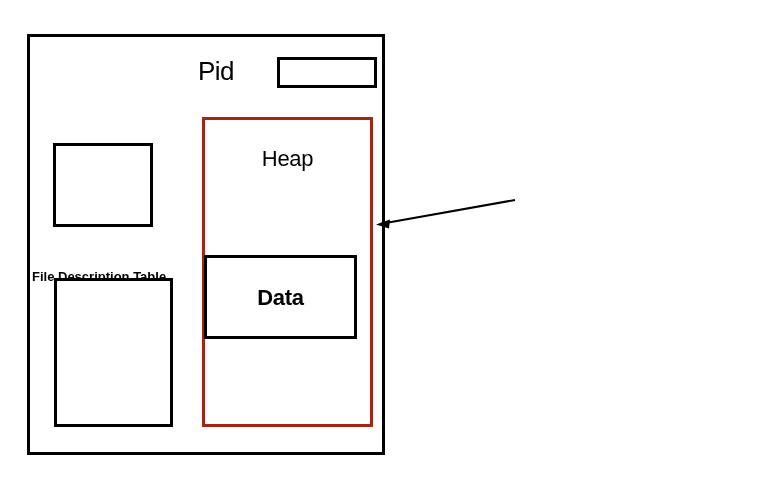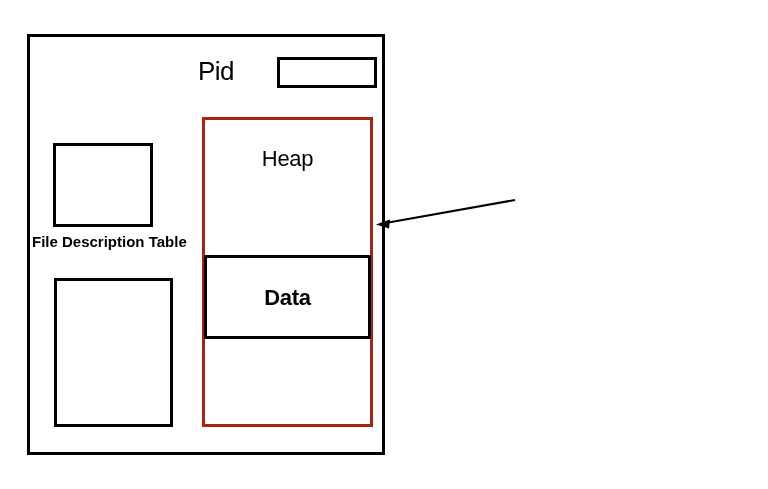--- a/index.html
+++ b/index.html
@@ -80,22 +80,22 @@
     height: 84px;
     border: 3px solid #000000;
     box-sizing: border-box;
     background: #ffffff;
   }
 
   
   .fdt-label {
     position: absolute;
     left: 32px;
-    top: 233px;
-    font-size: 15px;
+    top: 268px;
+    font-size: 13px;
     line-height: 18px;
     font-weight: 700;
     white-space: nowrap;
   }
   .fdt-box {
     position: absolute;
     left: 54px;
     top: 278px;
     width: 119px;
     height: 149px;
@@ -127,21 +127,21 @@
     letter-spacing: -0.3px;
     white-space: nowrap;
   }
   .seg-label.heap  { top: 119px; margin-top: 27px; }
   .seg-label.stack { top: 230px; }
 
   
   .seg-box {
     position: absolute;
     left: 204px;
-    width: 167px;
+    width: 153px;
     border: 3px solid #000000;
     box-sizing: border-box;
     background: #ffffff;
   }
   .seg-box.data { top: 255px; height: 84px; }
   .seg-box.text { top: 341px; height: 82px; }
 
   .seg-box-label {
     position: absolute;
     left: 0;

